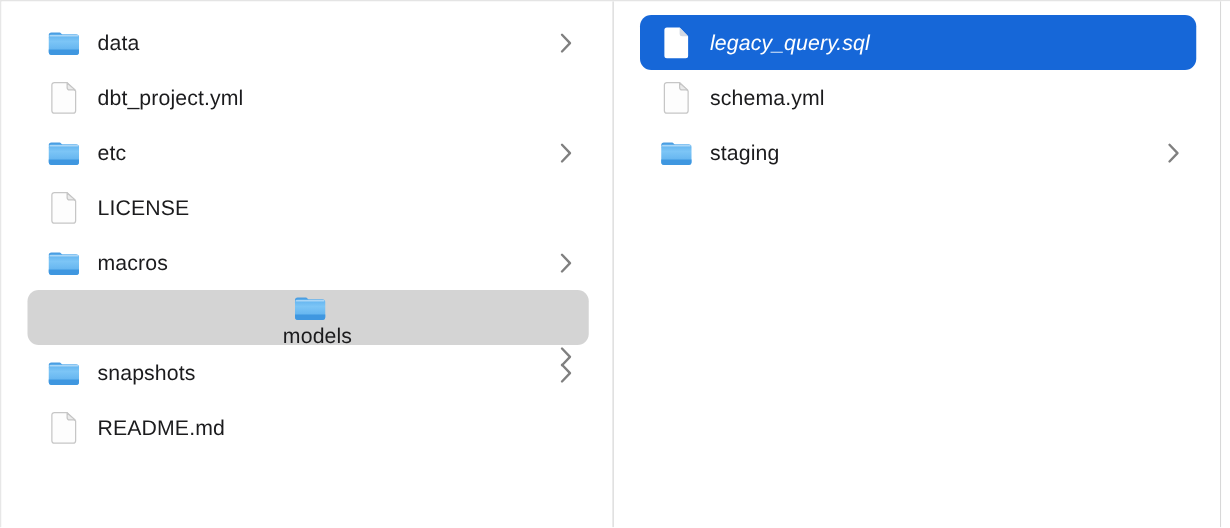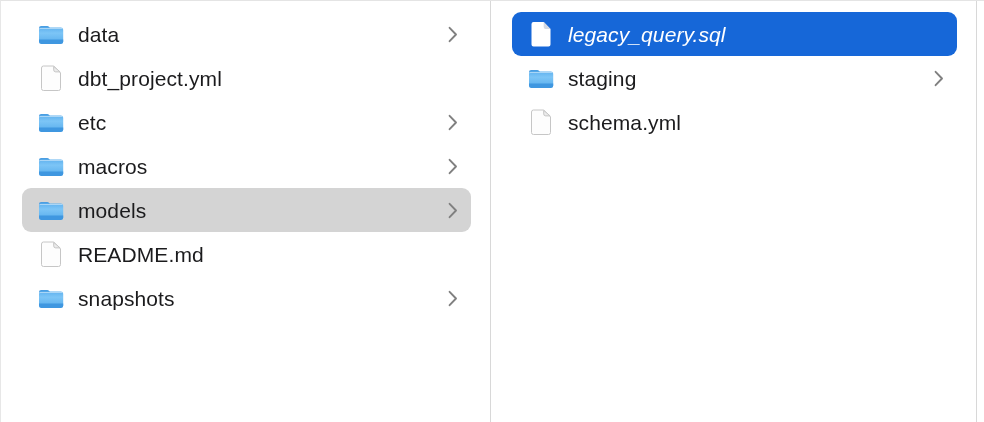--- a/index.html
+++ b/index.html
@@ -28,32 +28,32 @@
     height: 44px;
     margin: 0 19px 0 21px;
     border-radius: 9px;
     display: flex;
     align-items: center;
     padding: 0 13px 0 15px;
     box-sizing: border-box;
     cursor: default;
   }
   .row.sel-active { background: #1667d8; }
-  .row.sel-inactive { background: #d4d4d4; }
+  .row.sel-inactive { background: #d4d4d4; flex-direction: column; }
   .icon-wrap {
     width: 28px;
     height: 28px;
     display: flex;
     align-items: center;
     justify-content: center;
     flex: 0 0 28px;
   }
   .label {
     margin-left: 13px;
-    font-size: 21px;
+    font-size: 17px;
     line-height: 1;
     color: #1b1b1d;
     white-space: nowrap;
     flex: 1 1 auto;
     letter-spacing: 0.1px;
   }
   .row.sel-active .label { color: #ffffff; font-style: italic; }
   .chev {
     margin-left: auto;
     display: flex;
@@ -112,20 +112,29 @@
         </span>
         <span class="label">etc</span>
         <span class="chev">
           <svg width="10" height="17" viewBox="0 0 10 17">
             <path d="M1.6 1.8 L8 8.5 L1.6 15.2" fill="none" stroke="#808080" stroke-width="1.9" stroke-linecap="round" stroke-linejoin="round"></path>
           </svg>
         </span>
       </div>
       <div class="row">
         <span class="icon-wrap">
+          <svg width="22" height="27" viewBox="0 0 22 27">
+            <path d="M1.5 3 a2 2 0 0 1 2 -2 h10.2 l6.8 6.9 v15.6 a2 2 0 0 1 -2 2 h-15 a2 2 0 0 1 -2 -2 z" fill="#fdfdfd" stroke="#c6c6c6" stroke-width="1"></path>
+            <path d="M13.7 1.4 v3.5 a2 2 0 0 0 2 2 h4.4 z" fill="#ebebeb" stroke="#c6c6c6" stroke-width="1" stroke-linejoin="round"></path>
+          </svg>
+        </span>
+        <span class="label">LICENSE</span>
+      </div>
+      <div class="row">
+        <span class="icon-wrap">
           <svg width="28" height="22" viewBox="0 0 28 22">
             <path d="M2 5 a2.1 2.1 0 0 1 2.1 -2.1 h6.1 c0.8 0 1.5 0.35 1.95 1 l1.15 1.6 h-11.3 z" fill="#4b9ee2"></path>
             <rect x="2" y="4.4" width="24.2" height="16.4" rx="2.3" fill="url(#foldBody)"></rect>
             <path d="M2 16.6 h24.2 v2 a2.3 2.3 0 0 1 -2.3 2.3 h-19.6 a2.3 2.3 0 0 1 -2.3 -2.3 z" fill="#3f97e0"></path>
             <rect x="2.6" y="5" width="23" height="1.1" rx="0.5" fill="#ffffff" opacity="0.45"></rect>
           </svg>
         </span>
         <span class="label">macros</span>
         <span class="chev">
           <svg width="10" height="17" viewBox="0 0 10 17">
@@ -144,74 +153,74 @@
         </span>
         <span class="label">models</span>
         <span class="chev">
           <svg width="10" height="17" viewBox="0 0 10 17">
             <path d="M1.6 1.8 L8 8.5 L1.6 15.2" fill="none" stroke="#808080" stroke-width="1.9" stroke-linecap="round" stroke-linejoin="round"></path>
           </svg>
         </span>
       </div>
       <div class="row">
         <span class="icon-wrap">
+          <svg width="28" height="22" viewBox="0 0 28 22">
+            <path d="M2 5 a2.1 2.1 0 0 1 2.1 -2.1 h6.1 c0.8 0 1.5 0.35 1.95 1 l1.15 1.6 h-11.3 z" fill="#4b9ee2"></path>
+            <rect x="2" y="4.4" width="24.2" height="16.4" rx="2.3" fill="url(#foldBody)"></rect>
+            <path d="M2 16.6 h24.2 v2 a2.3 2.3 0 0 1 -2.3 2.3 h-19.6 a2.3 2.3 0 0 1 -2.3 -2.3 z" fill="#3f97e0"></path>
+            <rect x="2.6" y="5" width="23" height="1.1" rx="0.5" fill="#ffffff" opacity="0.45"></rect>
+          </svg>
+        </span>
+        <span class="label">snapshots</span>
+        <span class="chev">
+          <svg width="10" height="17" viewBox="0 0 10 17">
+            <path d="M1.6 1.8 L8 8.5 L1.6 15.2" fill="none" stroke="#808080" stroke-width="1.9" stroke-linecap="round" stroke-linejoin="round"></path>
+          </svg>
+        </span>
+      </div>
+      <div class="row">
+        <span class="icon-wrap">
           <svg width="22" height="27" viewBox="0 0 22 27">
             <path d="M1.5 3 a2 2 0 0 1 2 -2 h10.2 l6.8 6.9 v15.6 a2 2 0 0 1 -2 2 h-15 a2 2 0 0 1 -2 -2 z" fill="#fdfdfd" stroke="#c6c6c6" stroke-width="1"></path>
             <path d="M13.7 1.4 v3.5 a2 2 0 0 0 2 2 h4.4 z" fill="#ebebeb" stroke="#c6c6c6" stroke-width="1" stroke-linejoin="round"></path>
           </svg>
         </span>
         <span class="label">README.md</span>
-      </div>
-      <div class="row">
-        <span class="icon-wrap">
-          <svg width="28" height="22" viewBox="0 0 28 22">
-            <path d="M2 5 a2.1 2.1 0 0 1 2.1 -2.1 h6.1 c0.8 0 1.5 0.35 1.95 1 l1.15 1.6 h-11.3 z" fill="#4b9ee2"></path>
-            <rect x="2" y="4.4" width="24.2" height="16.4" rx="2.3" fill="url(#foldBody)"></rect>
-            <path d="M2 16.6 h24.2 v2 a2.3 2.3 0 0 1 -2.3 2.3 h-19.6 a2.3 2.3 0 0 1 -2.3 -2.3 z" fill="#3f97e0"></path>
-            <rect x="2.6" y="5" width="23" height="1.1" rx="0.5" fill="#ffffff" opacity="0.45"></rect>
-          </svg>
-        </span>
-        <span class="label">snapshots</span>
-        <span class="chev">
-          <svg width="10" height="17" viewBox="0 0 10 17">
-            <path d="M1.6 1.8 L8 8.5 L1.6 15.2" fill="none" stroke="#808080" stroke-width="1.9" stroke-linecap="round" stroke-linejoin="round"></path>
-          </svg>
-        </span>
       </div>
     </div>
   <div class="col c2">
       <div class="row sel-active">
         <span class="icon-wrap">
           <svg width="22" height="27" viewBox="0 0 22 27">
             <path d="M1.5 3 a2 2 0 0 1 2 -2 h10.2 l6.8 6.9 v15.6 a2 2 0 0 1 -2 2 h-15 a2 2 0 0 1 -2 -2 z" fill="#ffffff"></path>
             <path d="M13.7 1 v4.9 a2 2 0 0 0 2 2 h4.8 z" fill="#d3d9e3"></path>
           </svg>
         </span>
         <span class="label">legacy_query.sql</span>
       </div>
       <div class="row">
         <span class="icon-wrap">
+          <svg width="22" height="27" viewBox="0 0 22 27">
+            <path d="M1.5 3 a2 2 0 0 1 2 -2 h10.2 l6.8 6.9 v15.6 a2 2 0 0 1 -2 2 h-15 a2 2 0 0 1 -2 -2 z" fill="#fdfdfd" stroke="#c6c6c6" stroke-width="1"></path>
+            <path d="M13.7 1.4 v3.5 a2 2 0 0 0 2 2 h4.4 z" fill="#ebebeb" stroke="#c6c6c6" stroke-width="1" stroke-linejoin="round"></path>
+          </svg>
+        </span>
+        <span class="label">schema.yml</span>
+      </div>
+      <div class="row">
+        <span class="icon-wrap">
           <svg width="28" height="22" viewBox="0 0 28 22">
             <path d="M2 5 a2.1 2.1 0 0 1 2.1 -2.1 h6.1 c0.8 0 1.5 0.35 1.95 1 l1.15 1.6 h-11.3 z" fill="#4b9ee2"></path>
             <rect x="2" y="4.4" width="24.2" height="16.4" rx="2.3" fill="url(#foldBody)"></rect>
             <path d="M2 16.6 h24.2 v2 a2.3 2.3 0 0 1 -2.3 2.3 h-19.6 a2.3 2.3 0 0 1 -2.3 -2.3 z" fill="#3f97e0"></path>
             <rect x="2.6" y="5" width="23" height="1.1" rx="0.5" fill="#ffffff" opacity="0.45"></rect>
           </svg>
         </span>
         <span class="label">staging</span>
         <span class="chev">
           <svg width="10" height="17" viewBox="0 0 10 17">
             <path d="M1.6 1.8 L8 8.5 L1.6 15.2" fill="none" stroke="#808080" stroke-width="1.9" stroke-linecap="round" stroke-linejoin="round"></path>
           </svg>
         </span>
-      </div>
-      <div class="row">
-        <span class="icon-wrap">
-          <svg width="22" height="27" viewBox="0 0 22 27">
-            <path d="M1.5 3 a2 2 0 0 1 2 -2 h10.2 l6.8 6.9 v15.6 a2 2 0 0 1 -2 2 h-15 a2 2 0 0 1 -2 -2 z" fill="#fdfdfd" stroke="#c6c6c6" stroke-width="1"></path>
-            <path d="M13.7 1.4 v3.5 a2 2 0 0 0 2 2 h4.4 z" fill="#ebebeb" stroke="#c6c6c6" stroke-width="1" stroke-linejoin="round"></path>
-          </svg>
-        </span>
-        <span class="label">schema.yml</span>
       </div>
     </div>
   <div class="filler"></div>
 </div>
 
 </body></html>

